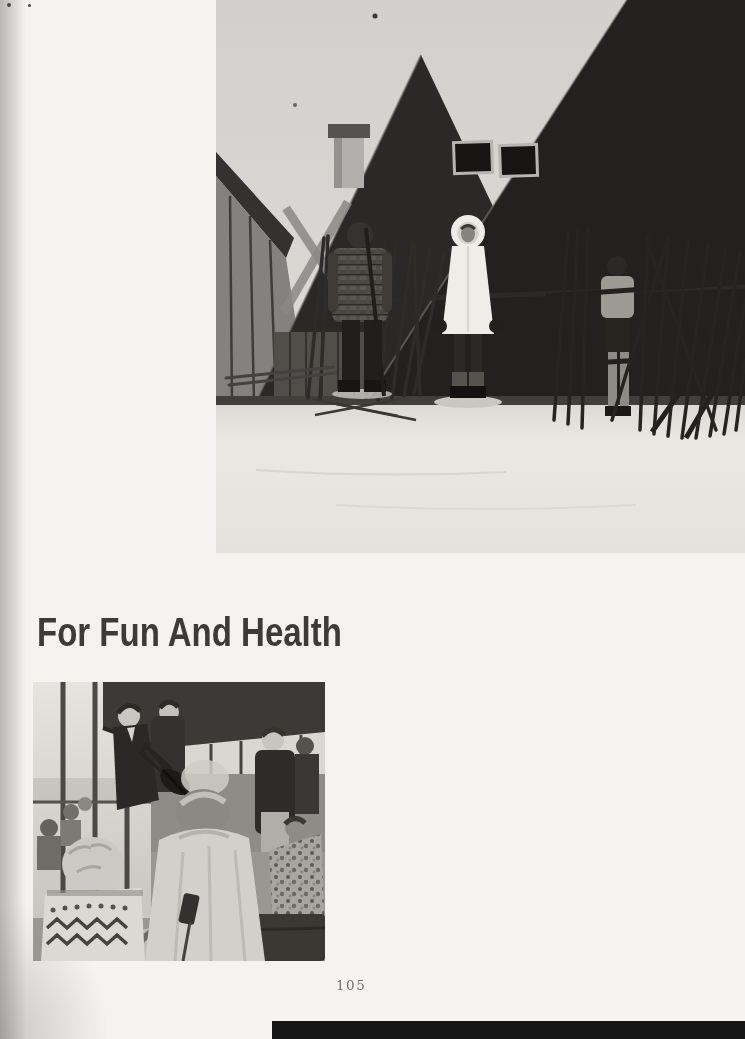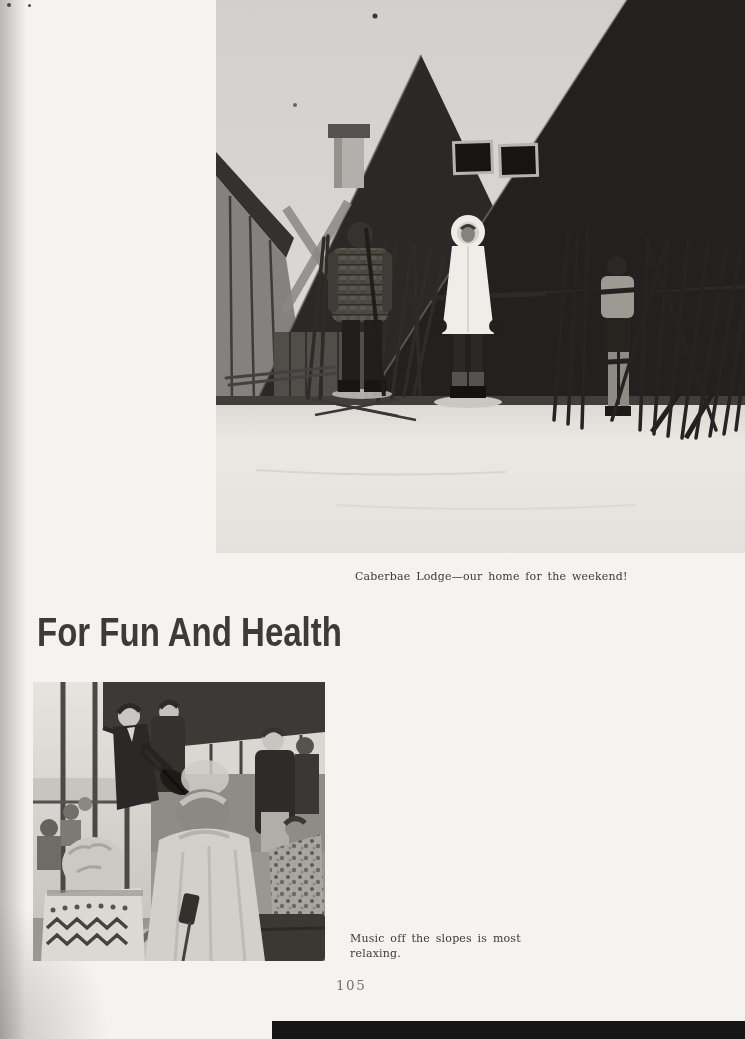--- a/index.html
+++ b/index.html
@@ -201,21 +201,20 @@
         <rect x="253" y="372" width="15" height="14" fill="#55534e"></rect>
         <rect x="234" y="386" width="18" height="12" fill="#141210"></rect>
         <rect x="252" y="386" width="18" height="12" fill="#141210"></rect>
       </g>
 
       <circle cx="159" cy="16" r="2.5" fill="#393733"></circle>
       <circle cx="79" cy="105" r="2" fill="#4b4945" opacity="0.8"></circle>
     </svg>
   </figure>
 
-  <div class="caption caption-top">Caberbae Lodge—our home for the weekend!</div>
 
   <h1 class="heading">For Fun And Health</h1>
 
   <figure class="photo photo-bottom" aria-label="students-playing-music-in-lodge-interior">
     <svg width="292" height="279" viewBox="0 0 292 279" preserveAspectRatio="none">
       <defs>
         <linearGradient id="win" x1="0" y1="0" x2="0" y2="1">
           <stop offset="0" stop-color="#e6e4df"></stop>
             <stop offset="1" stop-color="#c8c6c1"></stop>
         </linearGradient>
@@ -331,21 +330,17 @@
           <circle cx="92" cy="226" r="2.5"></circle>
         </g>
         <g stroke="#45433e" stroke-width="3.5" fill="none">
           <path d="M14,246 l10,-9 10,9 10,-9 10,9 10,-9 10,9 10,-9 10,9"></path>
           <path d="M14,262 l10,-9 10,9 10,-9 10,9 10,-9 10,9 10,-9 10,9"></path>
         </g>
       </g>
     </svg>
   </figure>
 
-  <div class="caption caption-bottom">
-    <div>Music off the slopes is most</div>
-    <div>relaxing.</div>
-  </div>
 
   <div class="page-number">105</div>
 
   <div class="scan-bar"></div>
 </div>
 
 </body></html>

